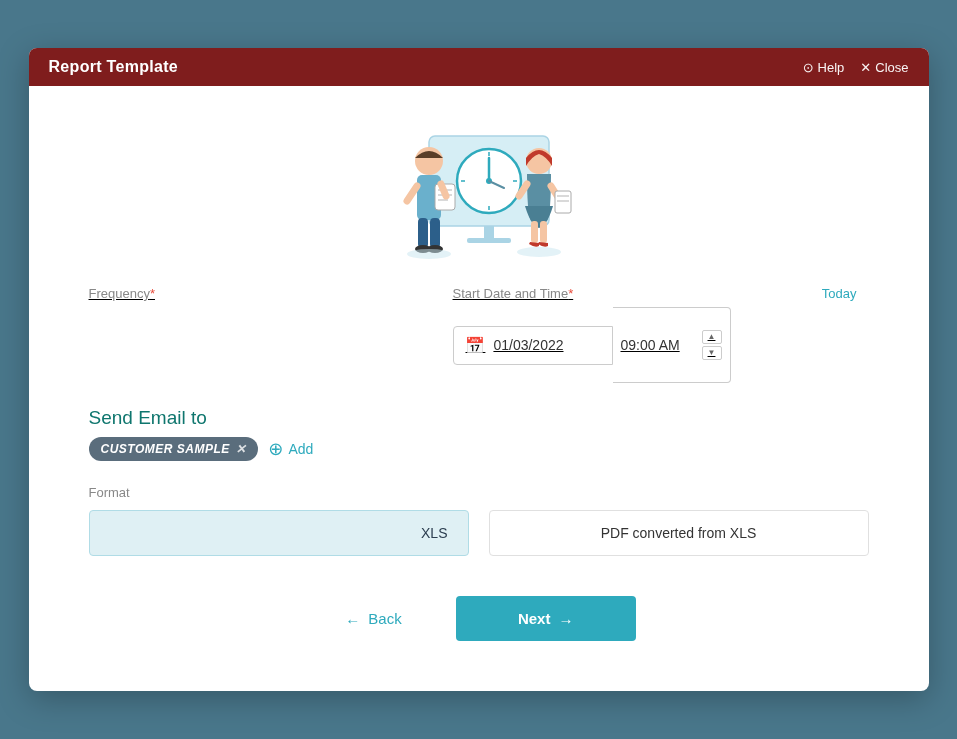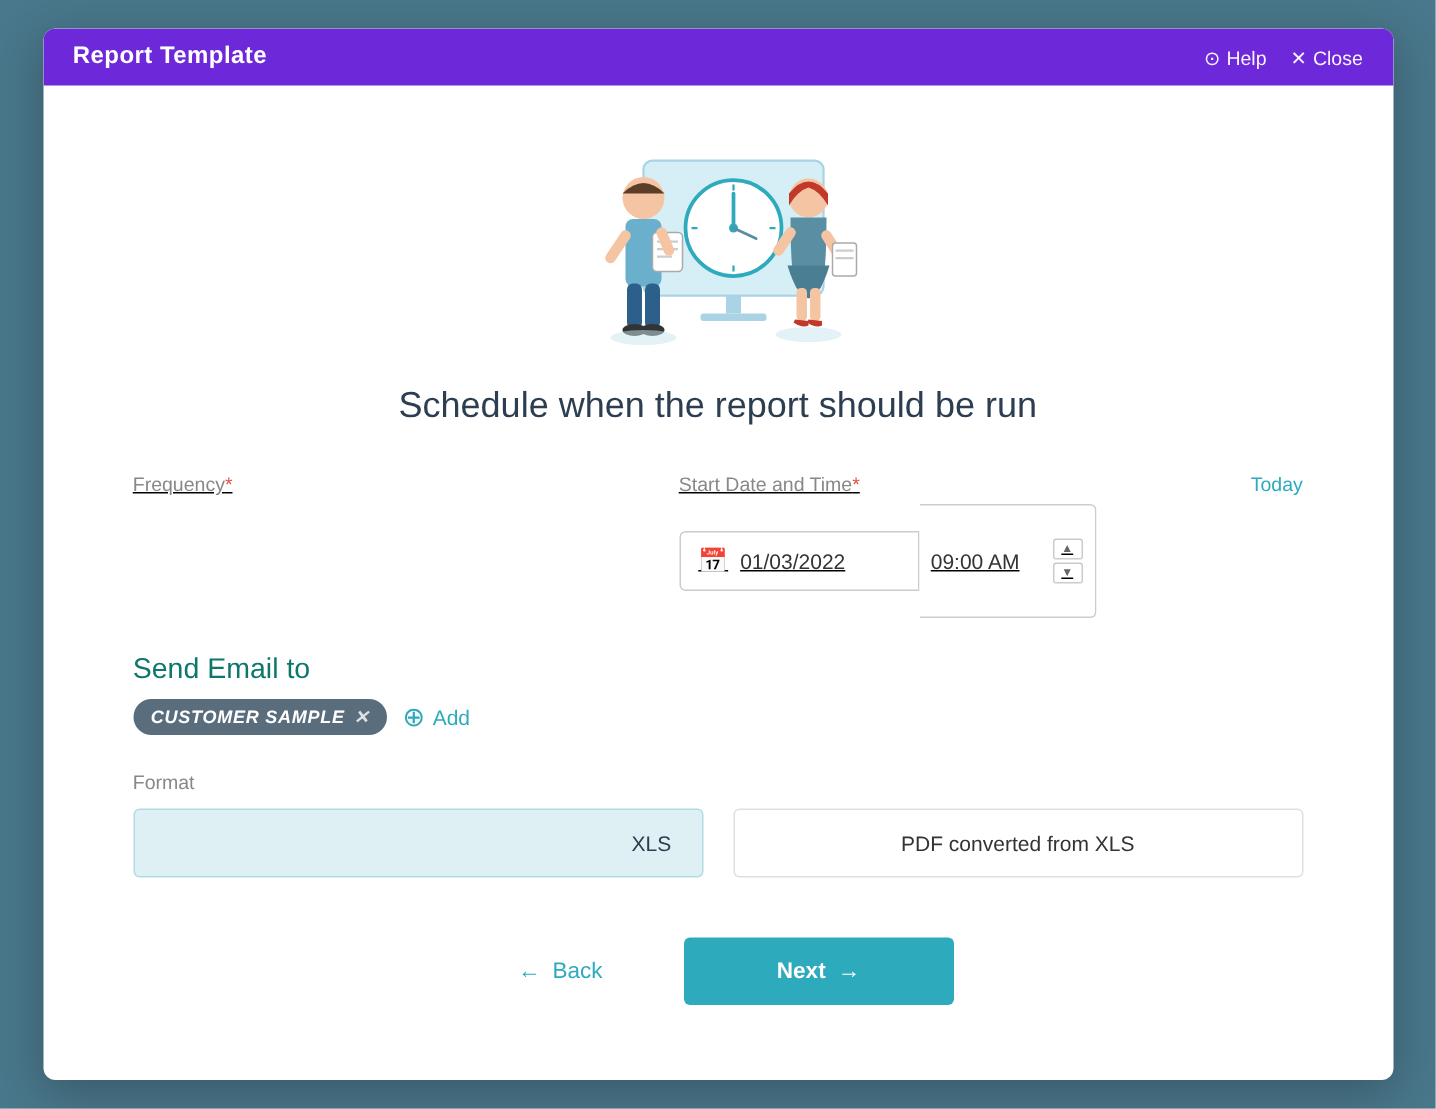--- a/index.html
+++ b/index.html
@@ -27,21 +27,21 @@
       background: #fff;
       border-radius: 8px;
       overflow: hidden;
       box-shadow: 0 8px 32px rgba(0,0,0,0.25);
       max-height: 730px;
       display: flex;
       flex-direction: column;
     }
 
     .modal-header {
-      background: #6d28d9;
+      background: #7f1d1d;
       color: #fff;
       padding: 10px 20px;
       display: flex;
       justify-content: space-between;
     }
 
     .modal-header-title {
       font-size: 16px;
       font-weight: 600;
       letter-spacing: 0.3px;
@@ -155,21 +155,21 @@
     }
 
     .datetime-row {
       display: flex;
       align-items: center;
       gap: 0;
     }
 
     .today-link {
       position: absolute;
-      right: 0;
+      right: 12px;
       top: 0;
       font-size: 13px;
       color: #2eaabd;
       cursor: pointer;
       font-weight: 500;
     }
 
     .form-group.datetime {
       position: relative;
     }
@@ -450,21 +450,20 @@
         <line x1="188" y1="78" x2="180" y2="90" stroke="#f5c5a3" stroke-width="7" stroke-linecap="round"></line>
 
         <rect x="216" y="85" width="16" height="22" rx="2" fill="#fff" stroke="#aaa" stroke-width="1"></rect>
         <line x1="218" y1="90" x2="230" y2="90" stroke="#ccc" stroke-width="1.5"></line>
         <line x1="218" y1="95" x2="230" y2="95" stroke="#ccc" stroke-width="1.5"></line>
 
         <ellipse cx="200" cy="146" rx="22" ry="5" fill="#c8e6f0" opacity="0.5"></ellipse>
       </svg>
     </div>
 
-    <h2 class="modal-title">Schedule when the report should be run</h2>
 
     <div class="form-row">
 
       <div class="form-group frequency">
         <label class="form-label">
           <span>Frequency</span><span class="required">*</span>
         </label>
       </div>
 
       <div class="form-group datetime">

